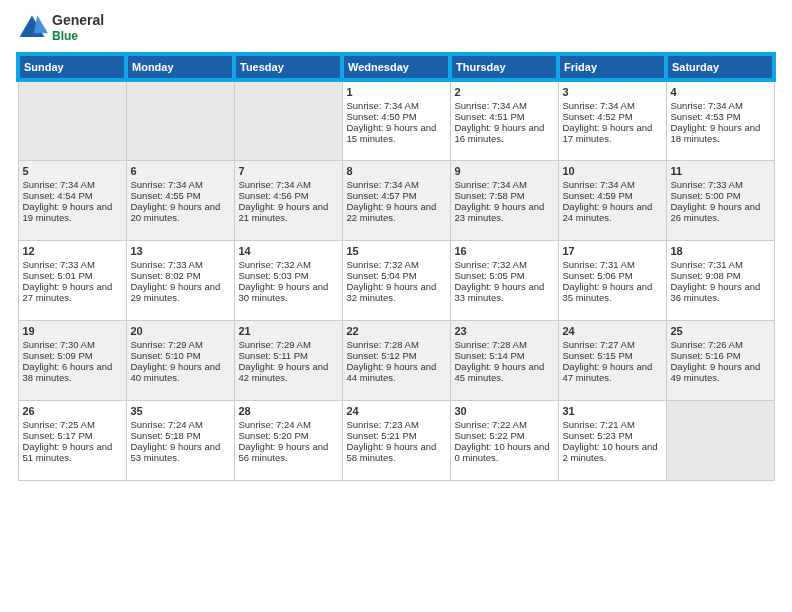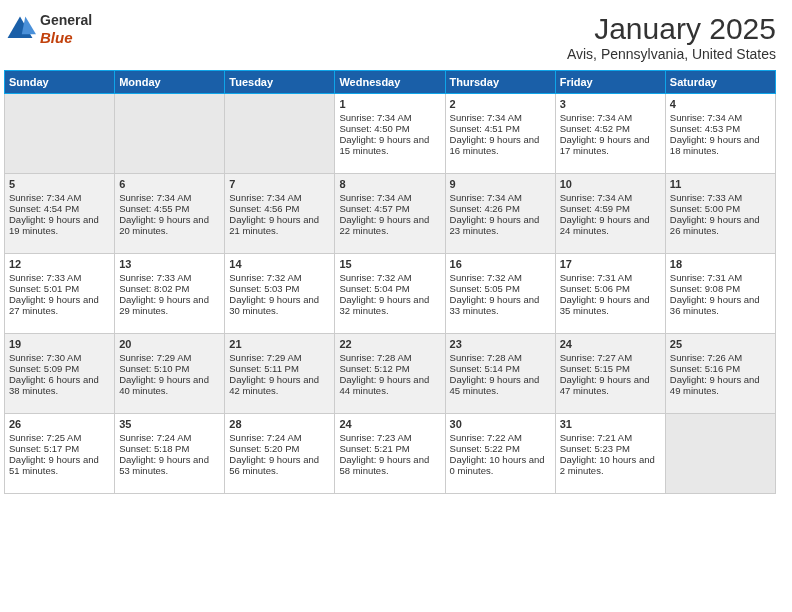--- a/index.html
+++ b/index.html
@@ -6,21 +6,21 @@
     body {
       width: 792px;
       height: 612px;
       font-family: Arial, sans-serif;
       background: #fff;
       overflow: hidden;
     }
     .page {
       width: 792px;
       height: 456px;
-      padding: 12px 16px 10px 4px;
+      padding: 12px 16px 10px 16px;
       background: #fff;
     }
     .header {
       display: flex;
       justify-content: space-between;
       align-items: flex-start;
       margin-bottom: 8px;
     }
     .logo {
       display: flex;
@@ -48,21 +48,21 @@
       border-collapse: collapse;
       table-layout: fixed;
     }
     thead tr th {
       background: #1a5fa8;
       color: #fff;
       font-size: 11px;
       font-weight: bold;
       padding: 5px 4px;
       text-align: left;
-      border: 1px solid #0ea5e9;
+      border: 4px solid #0ea5e9;
     }
     tbody tr td {
       vertical-align: top;
       font-size: 9.5px;
       color: #333;
       padding: 4px 4px;
       border: 1px solid #ccc;
       height: 80px;
     }
     tbody tr:nth-child(odd) td {
@@ -87,26 +87,22 @@
 <div class="page">
   <div class="header">
     <div class="logo">
       <svg class="logo-icon" viewBox="0 0 36 36">
         <rect x="0" y="0" width="36" height="36" fill="none"></rect>
         <polygon points="18,4 32,28 4,28" fill="#1a5fa8"></polygon>
         <polygon points="24,4 36,24 20,24" fill="#4a90d9"></polygon>
       </svg>
       <div>
         <div style="font-size:14px;font-weight:bold;color:#333;line-height:1.2;">General</div>
-        <div style="font-size:15px;font-weight:bold;color:#c2410c;line-height:1.2;font-style:italic;">Blue</div>
+        <div style="font-size:12px;font-weight:bold;color:#15803d;line-height:1.2;">Blue</div>
       </div>
-    </div>
-    <div class="title-block">
-      <div class="main-title">January 2025</div>
-      <div class="subtitle">Avis, Pennsylvania, United States</div>
     </div>
   </div>
 
   <table>
     <thead>
       <tr>
         <th>Sunday</th>
         <th>Monday</th>
         <th>Tuesday</th>
         <th>Wednesday</th>
@@ -123,21 +119,21 @@
           <td><span class="day-num">1</span><span>Sunrise: 7:34 AM</span><br><span>Sunset: 4:50 PM</span><br><span>Daylight: 9 hours and 15 minutes.</span></td>
           <td><span class="day-num">2</span><span>Sunrise: 7:34 AM</span><br><span>Sunset: 4:51 PM</span><br><span>Daylight: 9 hours and 16 minutes.</span></td>
           <td><span class="day-num">3</span><span>Sunrise: 7:34 AM</span><br><span>Sunset: 4:52 PM</span><br><span>Daylight: 9 hours and 17 minutes.</span></td>
           <td><span class="day-num">4</span><span>Sunrise: 7:34 AM</span><br><span>Sunset: 4:53 PM</span><br><span>Daylight: 9 hours and 18 minutes.</span></td>
         </tr>
         <tr>
           <td><span class="day-num">5</span><span>Sunrise: 7:34 AM</span><br><span>Sunset: 4:54 PM</span><br><span>Daylight: 9 hours and 19 minutes.</span></td>
           <td><span class="day-num">6</span><span>Sunrise: 7:34 AM</span><br><span>Sunset: 4:55 PM</span><br><span>Daylight: 9 hours and 20 minutes.</span></td>
           <td><span class="day-num">7</span><span>Sunrise: 7:34 AM</span><br><span>Sunset: 4:56 PM</span><br><span>Daylight: 9 hours and 21 minutes.</span></td>
           <td><span class="day-num">8</span><span>Sunrise: 7:34 AM</span><br><span>Sunset: 4:57 PM</span><br><span>Daylight: 9 hours and 22 minutes.</span></td>
-          <td><span class="day-num">9</span><span>Sunrise: 7:34 AM</span><br><span>Sunset: 4:26 PM</span><br><span>Daylight: 9 hours and 23 minutes.</span></td>
+          <td><span class="day-num">9</span><span>Sunrise: 7:34 AM</span><br><span>Sunset: 7:58 PM</span><br><span>Daylight: 9 hours and 23 minutes.</span></td>
           <td><span class="day-num">10</span><span>Sunrise: 7:34 AM</span><br><span>Sunset: 4:59 PM</span><br><span>Daylight: 9 hours and 24 minutes.</span></td>
           <td><span class="day-num">11</span><span>Sunrise: 7:33 AM</span><br><span>Sunset: 5:00 PM</span><br><span>Daylight: 9 hours and 26 minutes.</span></td>
         </tr>
         <tr>
           <td><span class="day-num">12</span><span>Sunrise: 7:33 AM</span><br><span>Sunset: 5:01 PM</span><br><span>Daylight: 9 hours and 27 minutes.</span></td>
           <td><span class="day-num">13</span><span>Sunrise: 7:33 AM</span><br><span>Sunset: 8:02 PM</span><br><span>Daylight: 9 hours and 29 minutes.</span></td>
           <td><span class="day-num">14</span><span>Sunrise: 7:32 AM</span><br><span>Sunset: 5:03 PM</span><br><span>Daylight: 9 hours and 30 minutes.</span></td>
           <td><span class="day-num">15</span><span>Sunrise: 7:32 AM</span><br><span>Sunset: 5:04 PM</span><br><span>Daylight: 9 hours and 32 minutes.</span></td>
           <td><span class="day-num">16</span><span>Sunrise: 7:32 AM</span><br><span>Sunset: 5:05 PM</span><br><span>Daylight: 9 hours and 33 minutes.</span></td>
           <td><span class="day-num">17</span><span>Sunrise: 7:31 AM</span><br><span>Sunset: 5:06 PM</span><br><span>Daylight: 9 hours and 35 minutes.</span></td>

